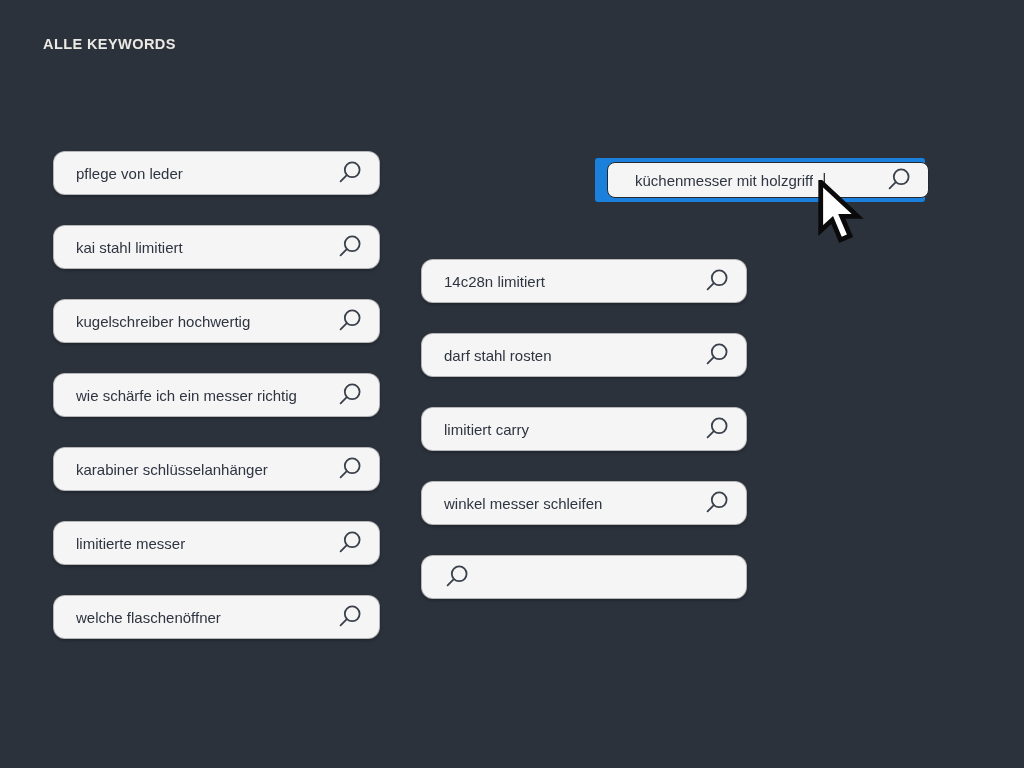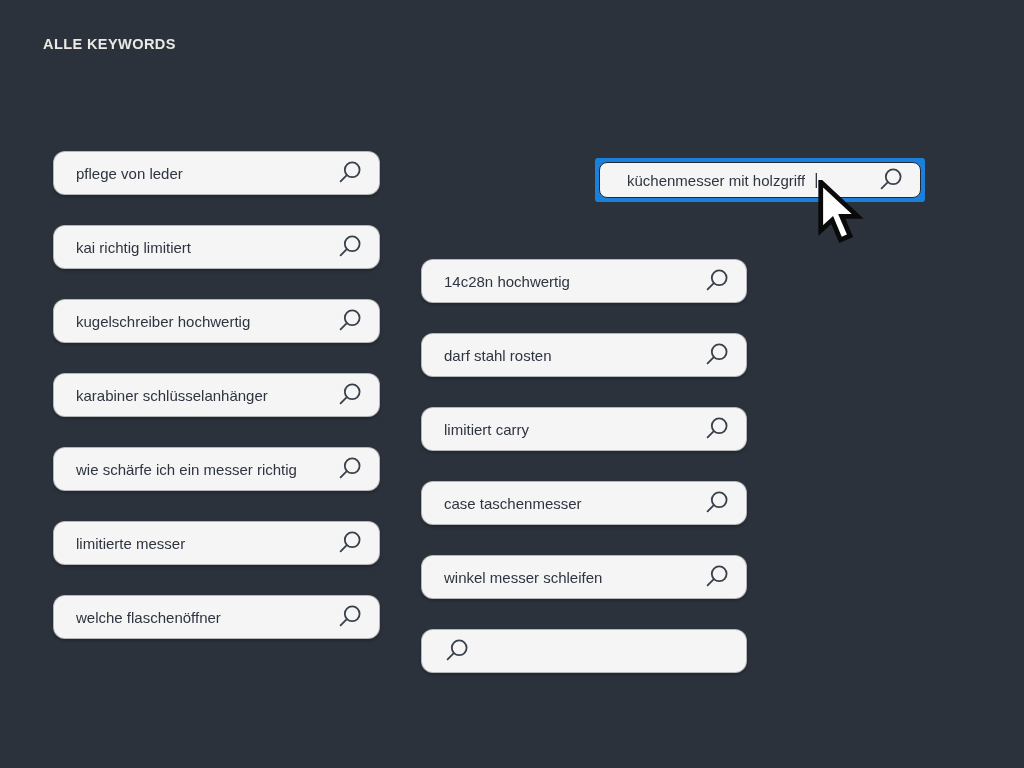--- a/index.html
+++ b/index.html
@@ -51,20 +51,21 @@
     border: 4px solid #1b80dc;
     border-radius: 3px;
     background: #1b80dc;
   }
   .focus-ring .kw-box {
     width: 100%; height: 100%;
     border: 1px solid #232932;
     border-radius: 8px;
     box-shadow: none;
     padding: 0 16px 0 27px;
+    margin-left: 8px;
   }
   .caret {
     color: #2e3440;
     font-size: 16px;
     font-weight: 400;
     margin-left: 9px;
     margin-right: auto;
   }
   .focus-ring .kw-label { flex: 0 0 auto; }
   .focus-ring .spacer { flex: 1; }
@@ -99,56 +100,56 @@
   <div class="kw-box">
     <span class="kw-label">pflege von leder</span>
     <span class="search-icon">
         <svg width="26" height="26" viewBox="0 0 26 26" fill="none" stroke="#39404b" stroke-width="1.8" stroke-linecap="round">
           <circle cx="15.2" cy="9.8" r="7.4"></circle>
           <line x1="9.8" y1="15.2" x2="3.6" y2="21.4"></line>
         </svg>
       </span>
   </div>
   <div class="kw-box">
-    <span class="kw-label">kai richtig limitiert</span>
+    <span class="kw-label">kai stahl limitiert</span>
     <span class="search-icon">
         <svg width="26" height="26" viewBox="0 0 26 26" fill="none" stroke="#39404b" stroke-width="1.8" stroke-linecap="round">
           <circle cx="15.2" cy="9.8" r="7.4"></circle>
           <line x1="9.8" y1="15.2" x2="3.6" y2="21.4"></line>
         </svg>
       </span>
   </div>
   <div class="kw-box">
     <span class="kw-label">kugelschreiber hochwertig</span>
     <span class="search-icon">
         <svg width="26" height="26" viewBox="0 0 26 26" fill="none" stroke="#39404b" stroke-width="1.8" stroke-linecap="round">
           <circle cx="15.2" cy="9.8" r="7.4"></circle>
           <line x1="9.8" y1="15.2" x2="3.6" y2="21.4"></line>
         </svg>
       </span>
   </div>
   <div class="kw-box">
+    <span class="kw-label">wie schärfe ich ein messer richtig</span>
+    <span class="search-icon">
+        <svg width="26" height="26" viewBox="0 0 26 26" fill="none" stroke="#39404b" stroke-width="1.8" stroke-linecap="round">
+          <circle cx="15.2" cy="9.8" r="7.4"></circle>
+          <line x1="9.8" y1="15.2" x2="3.6" y2="21.4"></line>
+        </svg>
+      </span>
+  </div>
+  <div class="kw-box">
     <span class="kw-label">karabiner schlüsselanhänger</span>
     <span class="search-icon">
         <svg width="26" height="26" viewBox="0 0 26 26" fill="none" stroke="#39404b" stroke-width="1.8" stroke-linecap="round">
           <circle cx="15.2" cy="9.8" r="7.4"></circle>
           <line x1="9.8" y1="15.2" x2="3.6" y2="21.4"></line>
         </svg>
       </span>
   </div>
   <div class="kw-box">
-    <span class="kw-label">wie schärfe ich ein messer richtig</span>
-    <span class="search-icon">
-        <svg width="26" height="26" viewBox="0 0 26 26" fill="none" stroke="#39404b" stroke-width="1.8" stroke-linecap="round">
-          <circle cx="15.2" cy="9.8" r="7.4"></circle>
-          <line x1="9.8" y1="15.2" x2="3.6" y2="21.4"></line>
-        </svg>
-      </span>
-  </div>
-  <div class="kw-box">
     <span class="kw-label">limitierte messer</span>
     <span class="search-icon">
         <svg width="26" height="26" viewBox="0 0 26 26" fill="none" stroke="#39404b" stroke-width="1.8" stroke-linecap="round">
           <circle cx="15.2" cy="9.8" r="7.4"></circle>
           <line x1="9.8" y1="15.2" x2="3.6" y2="21.4"></line>
         </svg>
       </span>
   </div>
   <div class="kw-box">
     <span class="kw-label">welche flaschenöffner</span>
@@ -156,48 +157,39 @@
         <svg width="26" height="26" viewBox="0 0 26 26" fill="none" stroke="#39404b" stroke-width="1.8" stroke-linecap="round">
           <circle cx="15.2" cy="9.8" r="7.4"></circle>
           <line x1="9.8" y1="15.2" x2="3.6" y2="21.4"></line>
         </svg>
       </span>
   </div>
 </div>
 
 <div class="col col-right">
   <div class="kw-box">
-    <span class="kw-label">14c28n hochwertig</span>
+    <span class="kw-label">14c28n limitiert</span>
     <span class="search-icon">
         <svg width="26" height="26" viewBox="0 0 26 26" fill="none" stroke="#39404b" stroke-width="1.8" stroke-linecap="round">
           <circle cx="15.2" cy="9.8" r="7.4"></circle>
           <line x1="9.8" y1="15.2" x2="3.6" y2="21.4"></line>
         </svg>
       </span>
   </div>
   <div class="kw-box">
     <span class="kw-label">darf stahl rosten</span>
     <span class="search-icon">
         <svg width="26" height="26" viewBox="0 0 26 26" fill="none" stroke="#39404b" stroke-width="1.8" stroke-linecap="round">
           <circle cx="15.2" cy="9.8" r="7.4"></circle>
           <line x1="9.8" y1="15.2" x2="3.6" y2="21.4"></line>
         </svg>
       </span>
   </div>
   <div class="kw-box">
     <span class="kw-label">limitiert carry</span>
-    <span class="search-icon">
-        <svg width="26" height="26" viewBox="0 0 26 26" fill="none" stroke="#39404b" stroke-width="1.8" stroke-linecap="round">
-          <circle cx="15.2" cy="9.8" r="7.4"></circle>
-          <line x1="9.8" y1="15.2" x2="3.6" y2="21.4"></line>
-        </svg>
-      </span>
-  </div>
-  <div class="kw-box">
-    <span class="kw-label">case taschenmesser</span>
     <span class="search-icon">
         <svg width="26" height="26" viewBox="0 0 26 26" fill="none" stroke="#39404b" stroke-width="1.8" stroke-linecap="round">
           <circle cx="15.2" cy="9.8" r="7.4"></circle>
           <line x1="9.8" y1="15.2" x2="3.6" y2="21.4"></line>
         </svg>
       </span>
   </div>
   <div class="kw-box">
     <span class="kw-label">winkel messer schleifen</span>
     <span class="search-icon">

